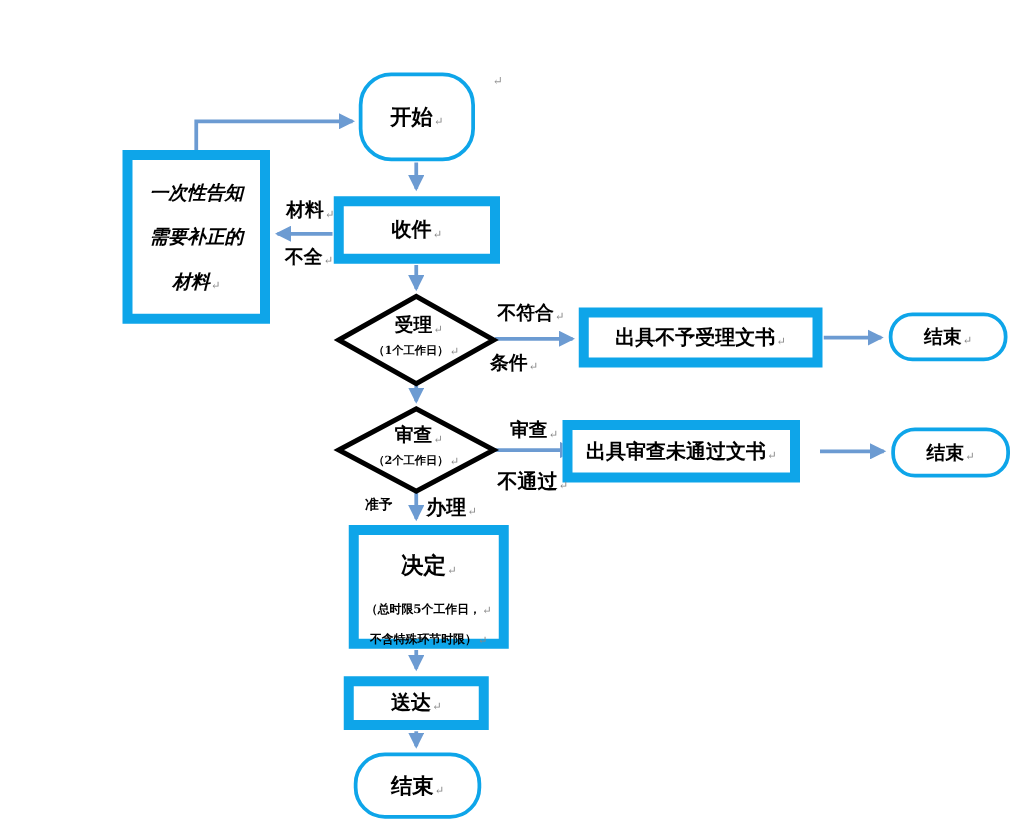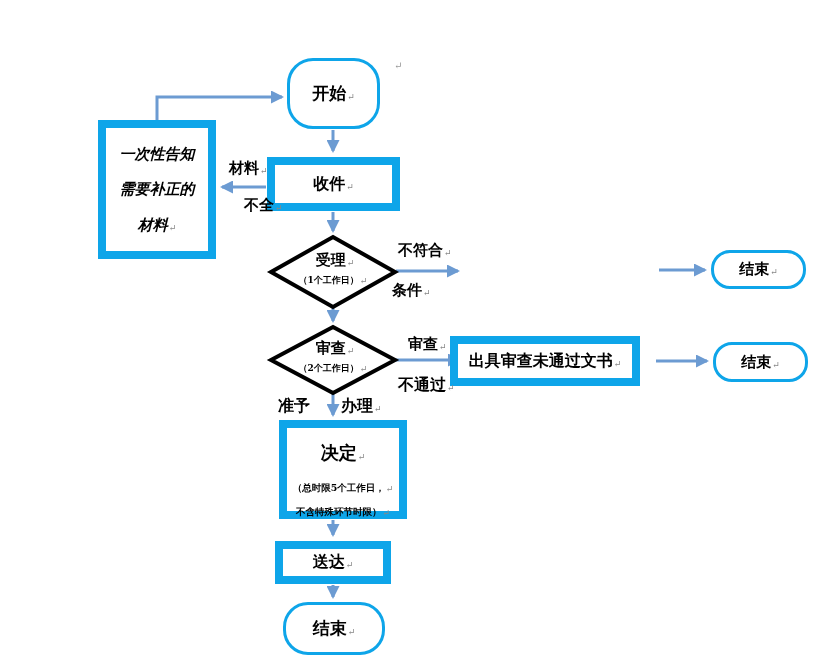--- a/index.html
+++ b/index.html
@@ -51,26 +51,26 @@
   .d-note{width:110px;font-size:9px;}
   .accept-label{left:295px;top:251px;}
   .accept-note{left:278px;top:274px;}
   .review-label{left:295px;top:339px;}
   .review-note{left:278px;top:362px;}
   .elabel{
     position:absolute;font-weight:bold;color:#000;font-size:15px;
     white-space:nowrap;
   }
   .lbl-materials-1{left:229px;top:159px;}
-  .lbl-materials-2{left:228px;top:196px;margin-left:16px;}
+  .lbl-materials-2{left:228px;top:196px;}
   .lbl-nq-1{left:398px;top:241px;}
   .lbl-nq-2{left:392px;top:281px;}
   .lbl-rf-1{left:408px;top:335px;}
   .lbl-rf-2{left:398px;top:375px;font-size:16px;}
-  .lbl-ap-1{left:278px;top:396px;font-size:16px;}
+  .lbl-ap-1{left:292px;top:396px;font-size:11px;}
   .lbl-ap-2{left:341px;top:396px;font-size:16px;}
   .rm{font-size:9px;color:#888;font-weight:normal;margin-left:1px;vertical-align:-1px;}
   .float-rm{position:absolute;font-size:10px;color:#999;}
   .frm-1{left:394px;top:60px;}
 </style>
 </head>
 <body>
 
 <div id="stage">
 
@@ -124,20 +124,23 @@
     <span>（1个工作日）</span><span class="rm">↵</span>
   </div>
 
   <div class="dtext d-label review-label">
     <span>审查</span><span class="rm">↵</span>
   </div>
   <div class="dtext d-note review-note">
     <span>（2个工作日）</span><span class="rm">↵</span>
   </div>
 
+  <div class="node reject-accept">
+    <span><span>出具不予受理文书</span><span class="rm">↵</span></span>
+  </div>
 
   <div class="node terminator end-accept">
     <span><span>结束</span><span class="rm">↵</span></span>
   </div>
 
   <div class="node reject-review">
     <span><span>出具审查未通过文书</span><span class="rm">↵</span></span>
   </div>
 
   <div class="node terminator end-review">

